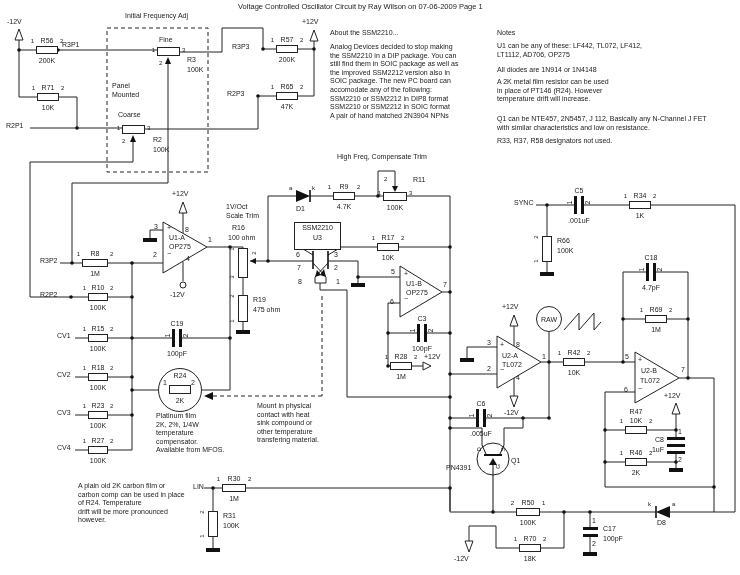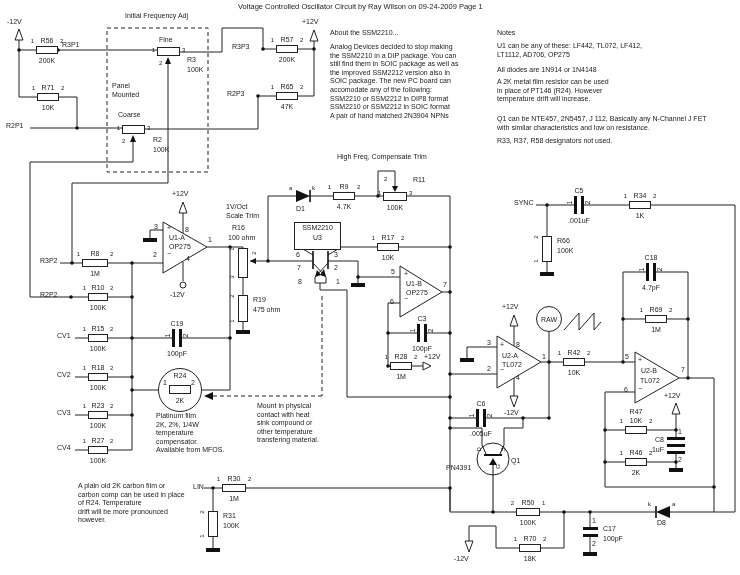--- a/index.html
+++ b/index.html
@@ -175,21 +175,21 @@
     <circle cx="676" cy="430" r="1.8"></circle>
       <circle cx="676" cy="462" r="1.8"></circle>
     <circle cx="688" cy="319" r="1.8"></circle>
       <circle cx="688" cy="378" r="1.8"></circle>
     <circle cx="714" cy="487" r="1.8"></circle>
       <circle cx="493" cy="512" r="1.8"></circle>
       <circle cx="213" cy="488" r="1.8"></circle>
   </g>
 </svg>
 
-<div class="t title" style="left:238px;top:3px">Voltage Controlled Oscillator Circuit by Ray Wilson on 09-24-2009 Page 1</div>
+<div class="t title" style="left:238px;top:3px">Voltage Controlled Oscillator Circuit by Ray Wilson on 07-06-2009 Page 1</div>
 <div class="t" style="left:125px;top:12px">Initial Frequency Adj</div>
 <div class="t" style="left:112px;top:82px">Panel
 Mounted</div>
 <div class="t" style="left:330px;top:29px">About the SSM2210...</div>
 <div class="t" style="left:330px;top:43px">Analog Devices decided to stop making
 the SSM2210 in a DIP package. You can
 still find them in SOIC package as well as
 the improved SSM2212 version also in
 SOIC package. The new PC board can
 accomodate any of the following:

